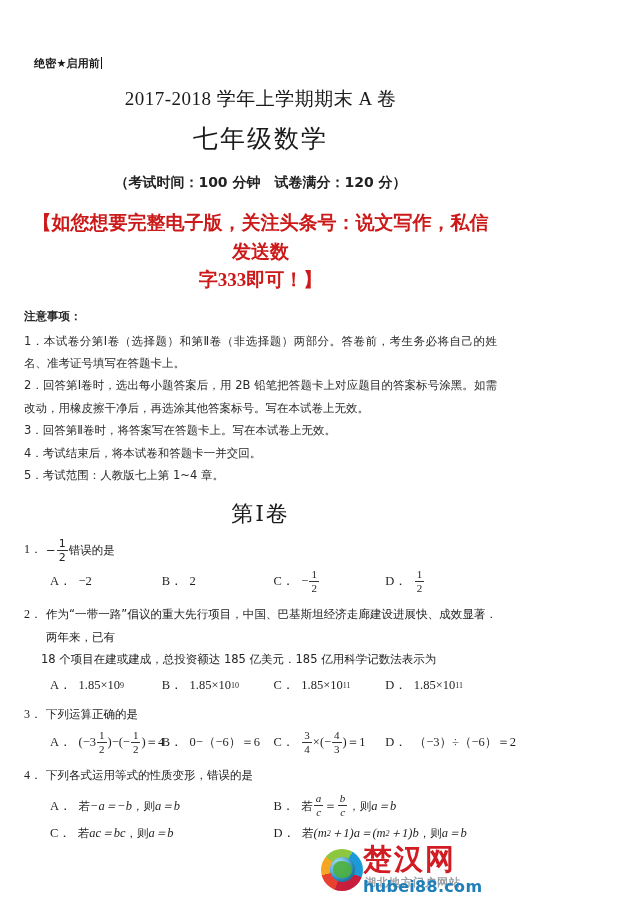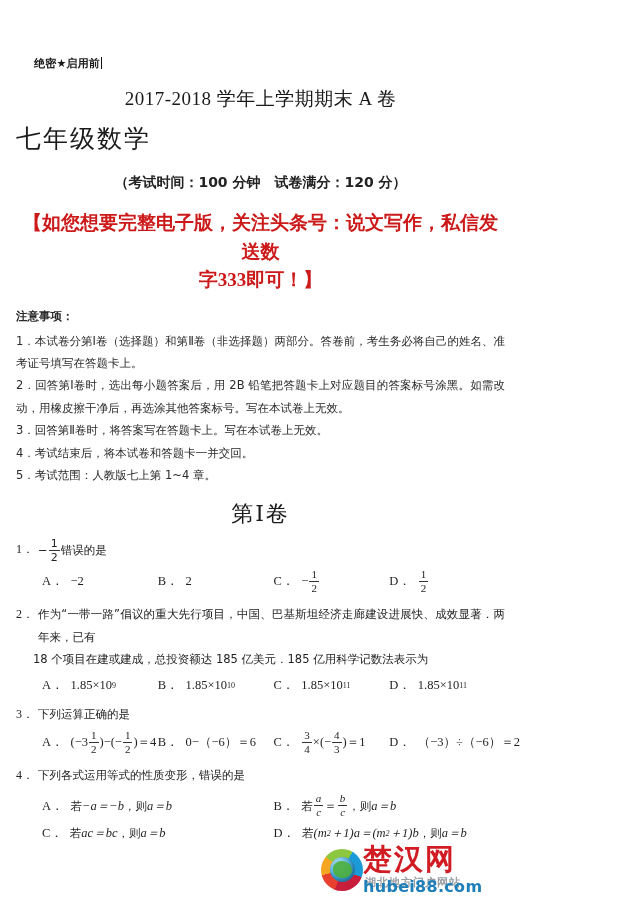--- a/index.html
+++ b/index.html
@@ -15,21 +15,21 @@
     font-family: "Liberation Serif", "DejaVu Serif", serif;
     color: #1a1a1a;
     -webkit-font-smoothing: antialiased;
   }
   .page {
     position: absolute;
     left: 0; top: 0;
     width: 521px;
     height: 905px;
     box-sizing: border-box;
-    padding: 0 16px;
+    padding: 0 24px;
   }
 
   
   .secret-line {
     position: absolute;
     left: 34px;
     top: 56px;
     font-family: "DejaVu Sans", "Liberation Sans", sans-serif;
     font-weight: bold;
     font-size: 11px;
@@ -51,20 +51,21 @@
     padding-top: 86px;
     text-align: center;
     font-size: 19px;
     font-weight: normal;
     letter-spacing: 0.5px;
     font-family: "Liberation Serif", "DejaVu Serif", serif;
   }
   .doc-subtitle {
     margin: 0;
     padding-top: 10px;
+    text-align: center;
     font-size: 25px;
     font-weight: normal;
     letter-spacing: 2px;
   }
   .exam-meta {
     margin: 0;
     padding-top: 19px;
     text-align: center;
     font-size: 14px;
     font-weight: bold;

